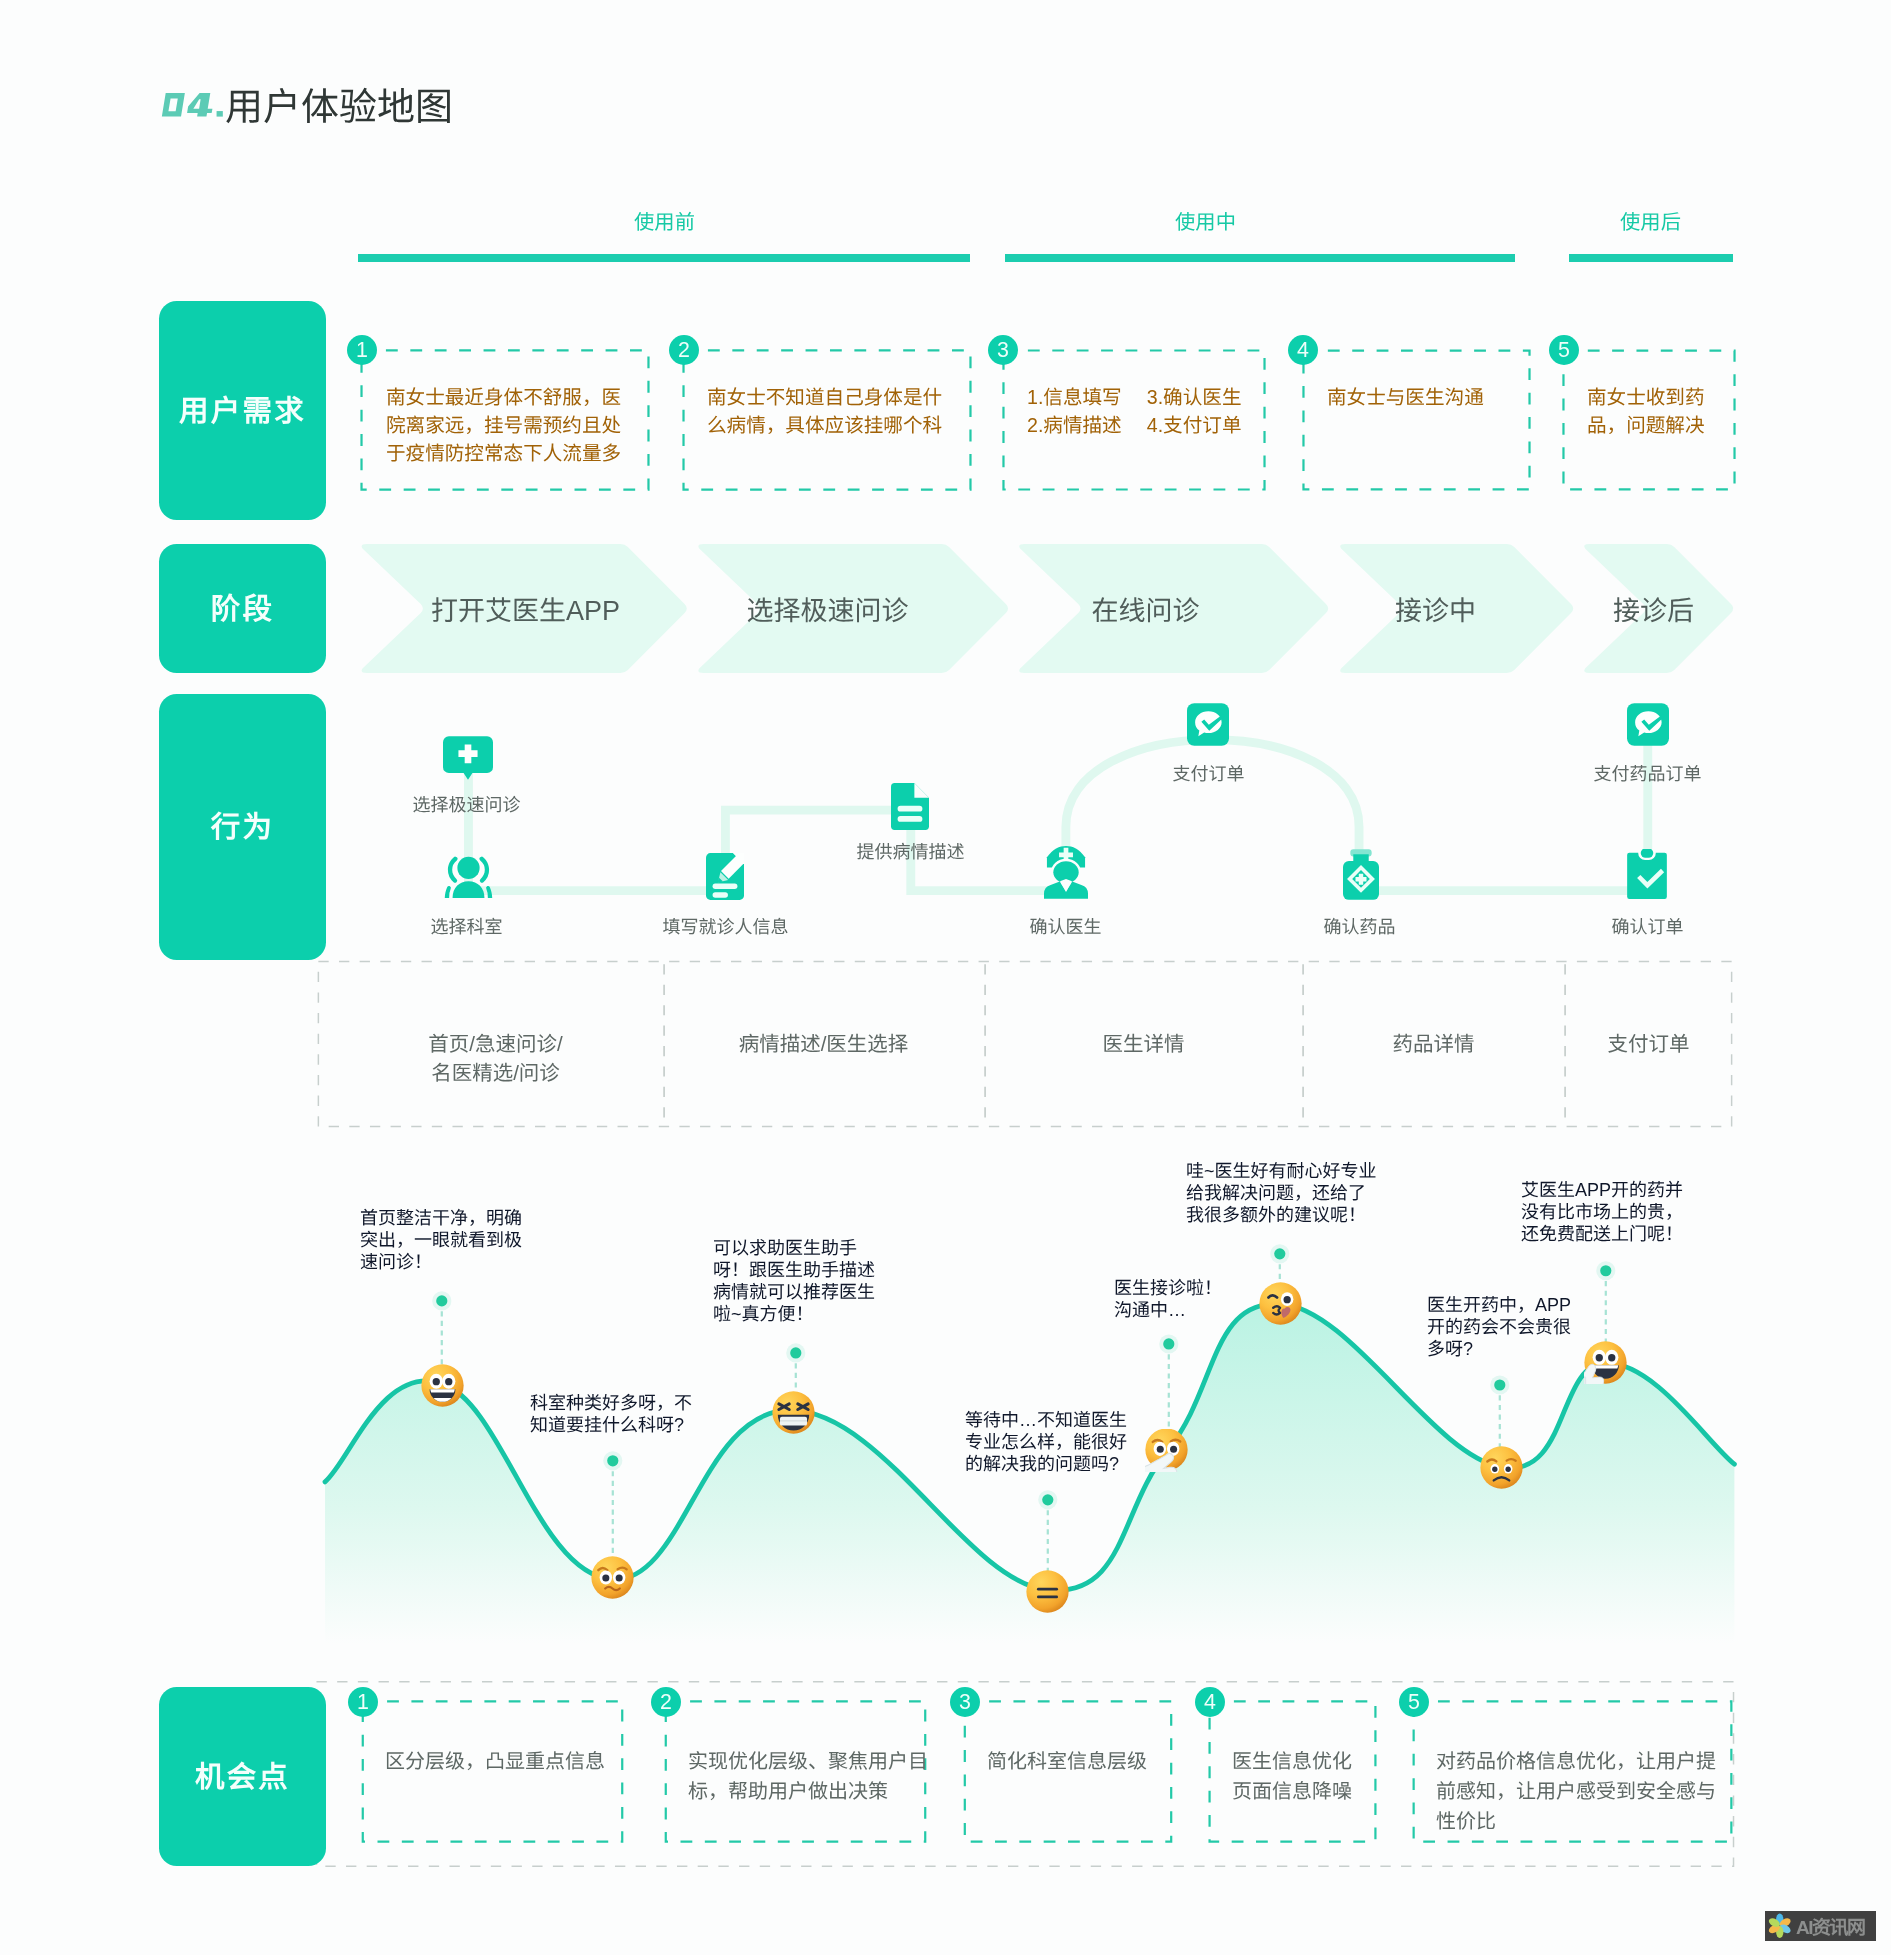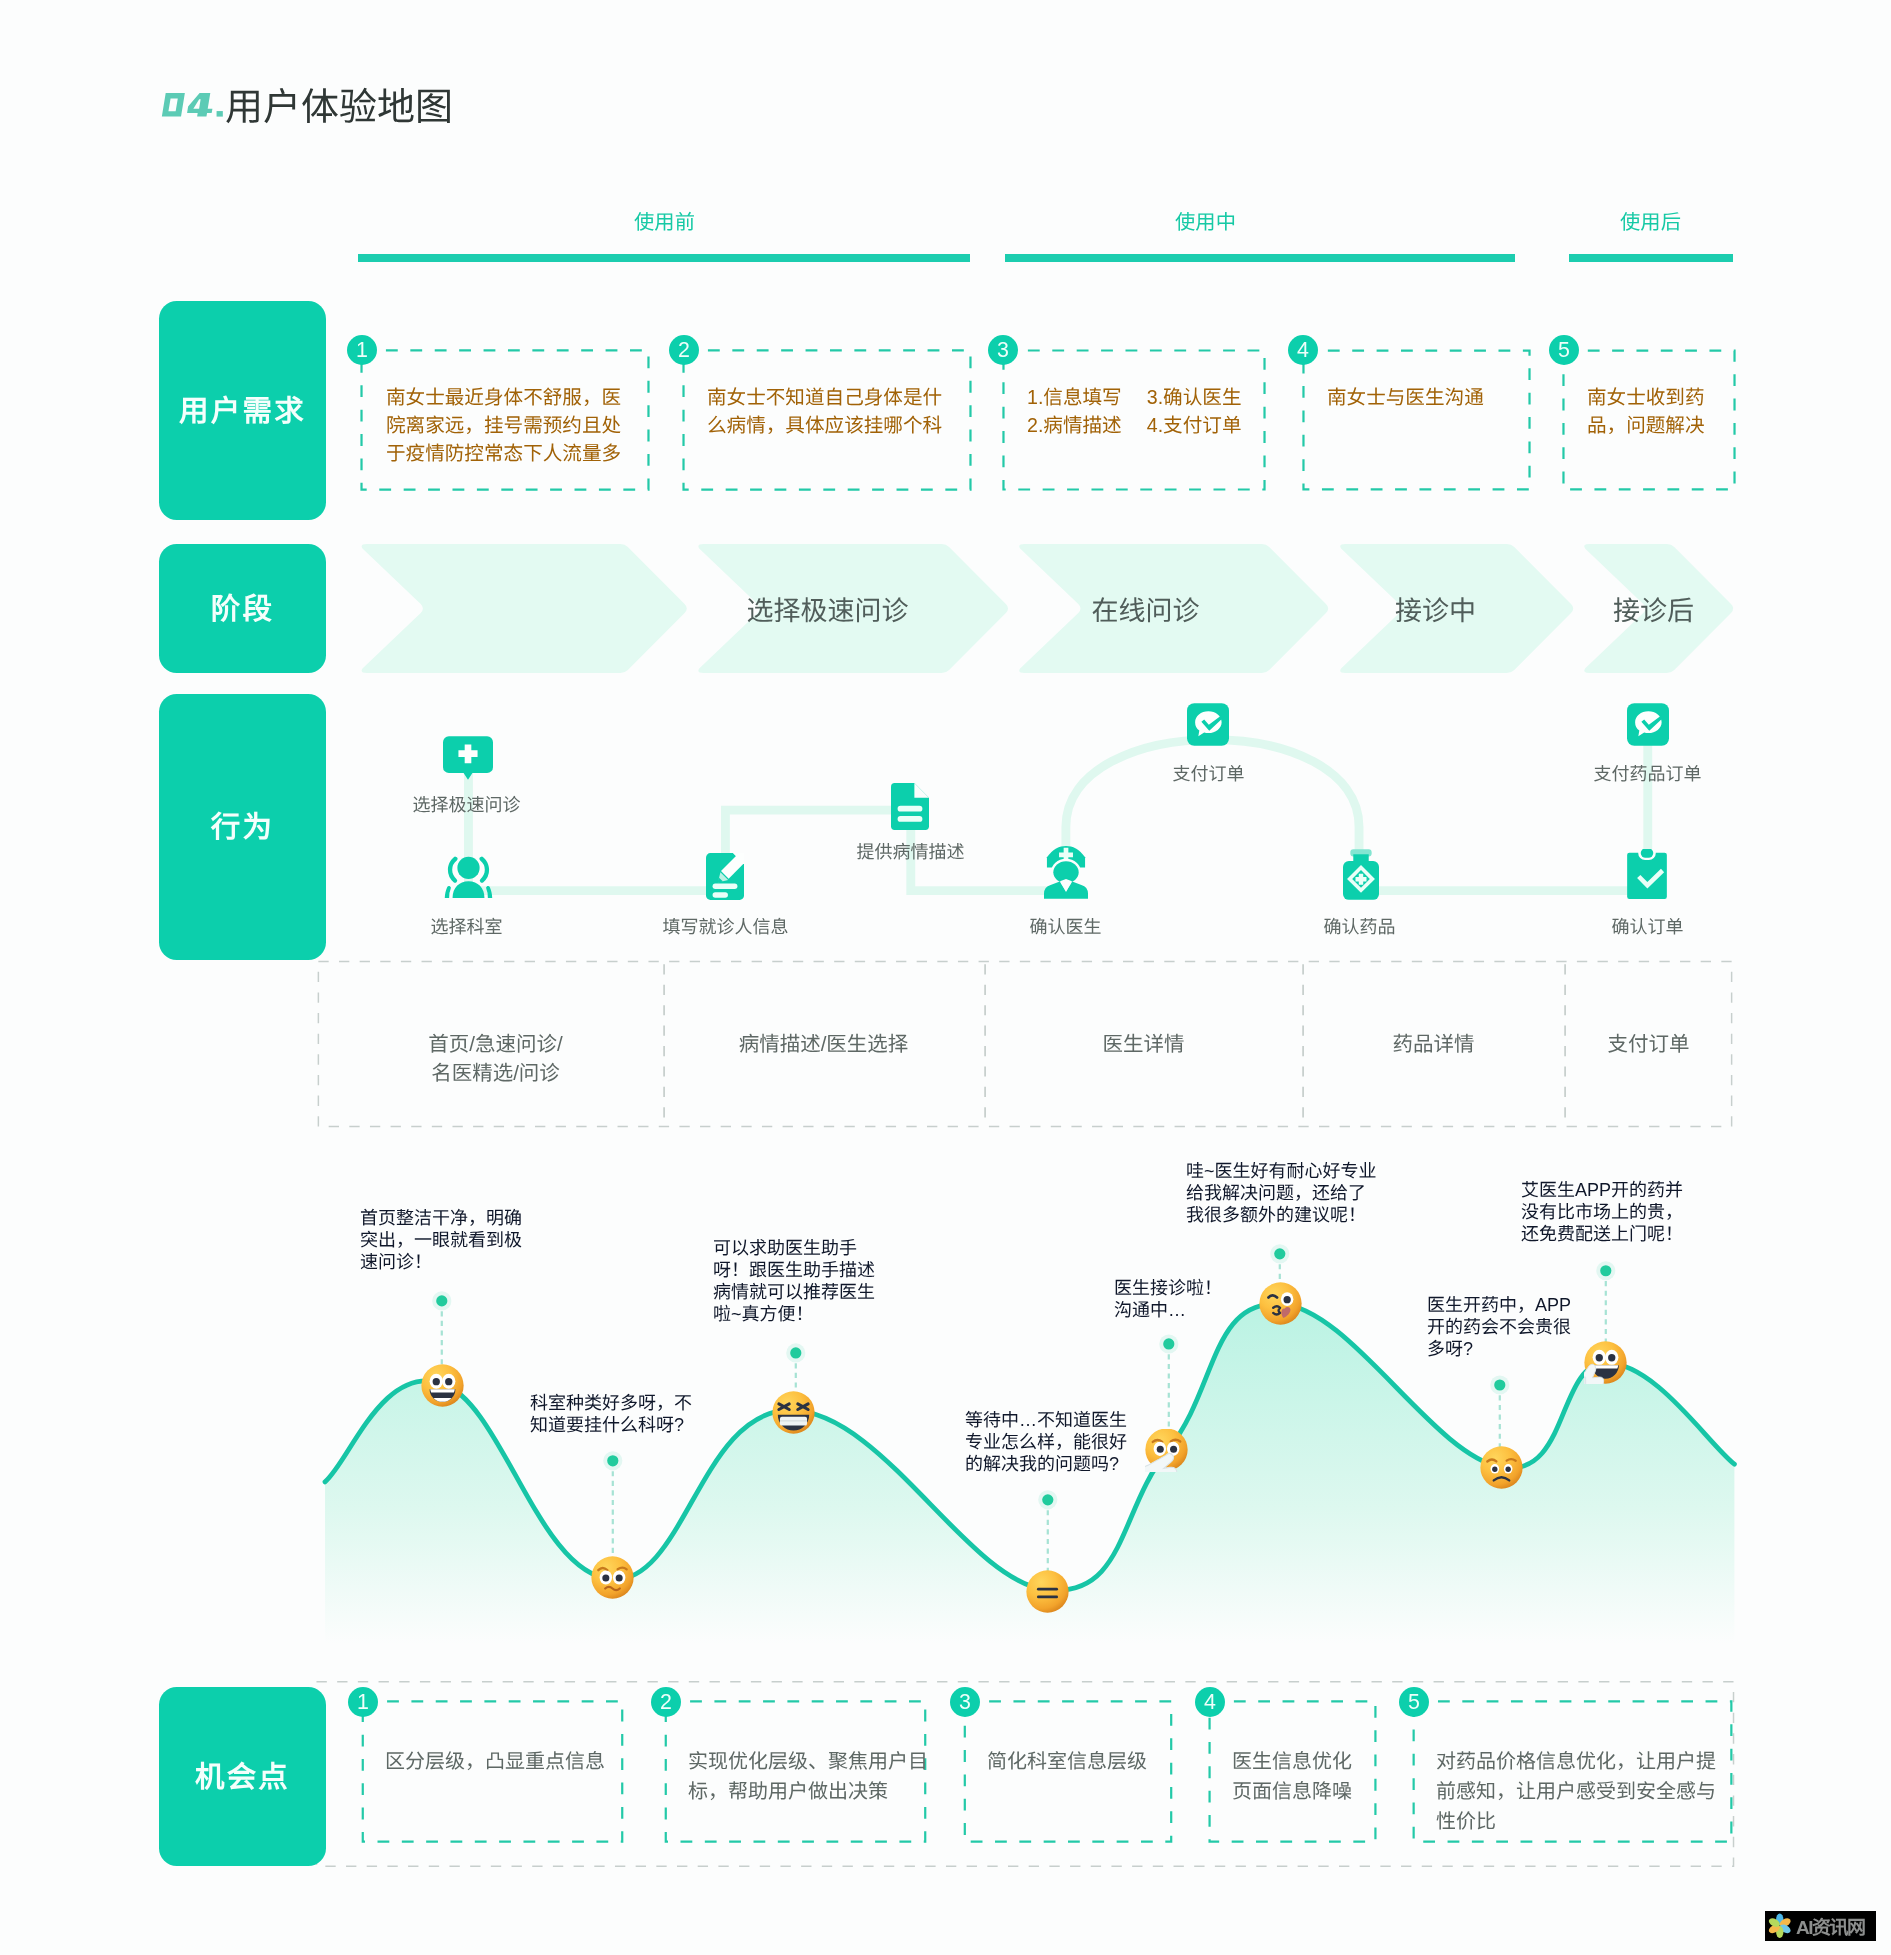--- a/index.html
+++ b/index.html
@@ -15,21 +15,21 @@
         font-size:29.5px;font-weight:700;letter-spacing:2.2px;text-align:center;}
   .dnum{width:30px;height:30px;border-radius:50%;background:#0ccfac;color:#eefffa;
         font-size:21.4px;line-height:31px;text-align:center;}
   .dtxt{font-size:19.6px;line-height:28px;color:#a16207;white-space:pre;}
   .chevtxt{top:544px;height:129px;display:flex;align-items:center;justify-content:center;
         font-size:27px;color:#505d5a;}
   .blbl{font-size:18px;color:#5e6865;text-align:center;white-space:nowrap;}
   .tptxt{font-size:20.5px;line-height:29px;color:#5e6865;text-align:center;white-space:pre;}
   .thtxt{font-size:18px;line-height:22px;color:#0f172a;white-space:pre;}
   .otxt{font-size:20px;line-height:30px;color:#5e6865;white-space:pre;}
-  #wm{left:1765px;top:1911px;width:111px;height:29.5px;background:#000000;
+  #wm{left:1765px;top:1911px;width:111px;height:29.5px;background:#404040;
       display:flex;align-items:center;}
   #wmtxt{color:#8d8f8e;font-size:19px;font-weight:700;letter-spacing:-1.5px;margin-left:1.5px;
          white-space:nowrap;}
 </style>
 </head>
 <body>
 
 <div id="stage">
 <svg class="a" style="left:159px;top:93px;" width="65" height="23.6" viewBox="0 0 88 32">
       <g fill="#5ccbb5">
@@ -72,20 +72,21 @@
 品，问题解决</div>
 <div class="a dnum" style="left:347px;top:335px;">1</div>
 <div class="a dnum" style="left:669px;top:335px;">2</div>
 <div class="a dnum" style="left:988px;top:335px;">3</div>
 <div class="a dnum" style="left:1288px;top:335px;">4</div>
 <div class="a dnum" style="left:1549px;top:335px;">5</div>
 <div class="a chip" style="top:301px;height:219px;line-height:219px;"><span>用户需求</span></div>
 <svg class="a" style="left:359px;top:544px;" width="332" height="129" viewBox="0 0 449 175">
       <path d="M10,0 H354 Q360,0 364,4 L441,81.5 Q447,87.5 441,93.5 L364,171 Q360,175 354,175 H10 Q0,175 4,169 L83,93.5 Q89,87.5 83,81.5 L4,6 Q0,0 10,0 Z" fill="#e3faf2"></path>
     </svg>
+<div class="a chevtxt" style="left:378px;width:295px;">打开艾医生APP</div>
 <svg class="a" style="left:696px;top:544px;" width="316" height="129" viewBox="0 0 428 175">
       <path d="M10,0 H333 Q339,0 343,4 L420,81.5 Q426,87.5 420,93.5 L343,171 Q339,175 333,175 H10 Q0,175 4,169 L83,93.5 Q89,87.5 83,81.5 L4,6 Q0,0 10,0 Z" fill="#e3faf2"></path>
     </svg>
 <div class="a chevtxt" style="left:680px;width:295px;">选择极速问诊</div>
 <svg class="a" style="left:1017px;top:544px;" width="315" height="129" viewBox="0 0 427 175">
       <path d="M10,0 H332 Q338,0 342,4 L419,81.5 Q425,87.5 419,93.5 L342,171 Q338,175 332,175 H10 Q0,175 4,169 L83,93.5 Q89,87.5 83,81.5 L4,6 Q0,0 10,0 Z" fill="#e3faf2"></path>
     </svg>
 <div class="a chevtxt" style="left:998px;width:295px;">在线问诊</div>
 <svg class="a" style="left:1338px;top:544px;" width="239" height="129" viewBox="0 0 324 175">
       <path d="M10,0 H229 Q235,0 239,4 L316,81.5 Q322,87.5 316,93.5 L239,171 Q235,175 229,175 H10 Q0,175 4,169 L83,93.5 Q89,87.5 83,81.5 L4,6 Q0,0 10,0 Z" fill="#e3faf2"></path>

